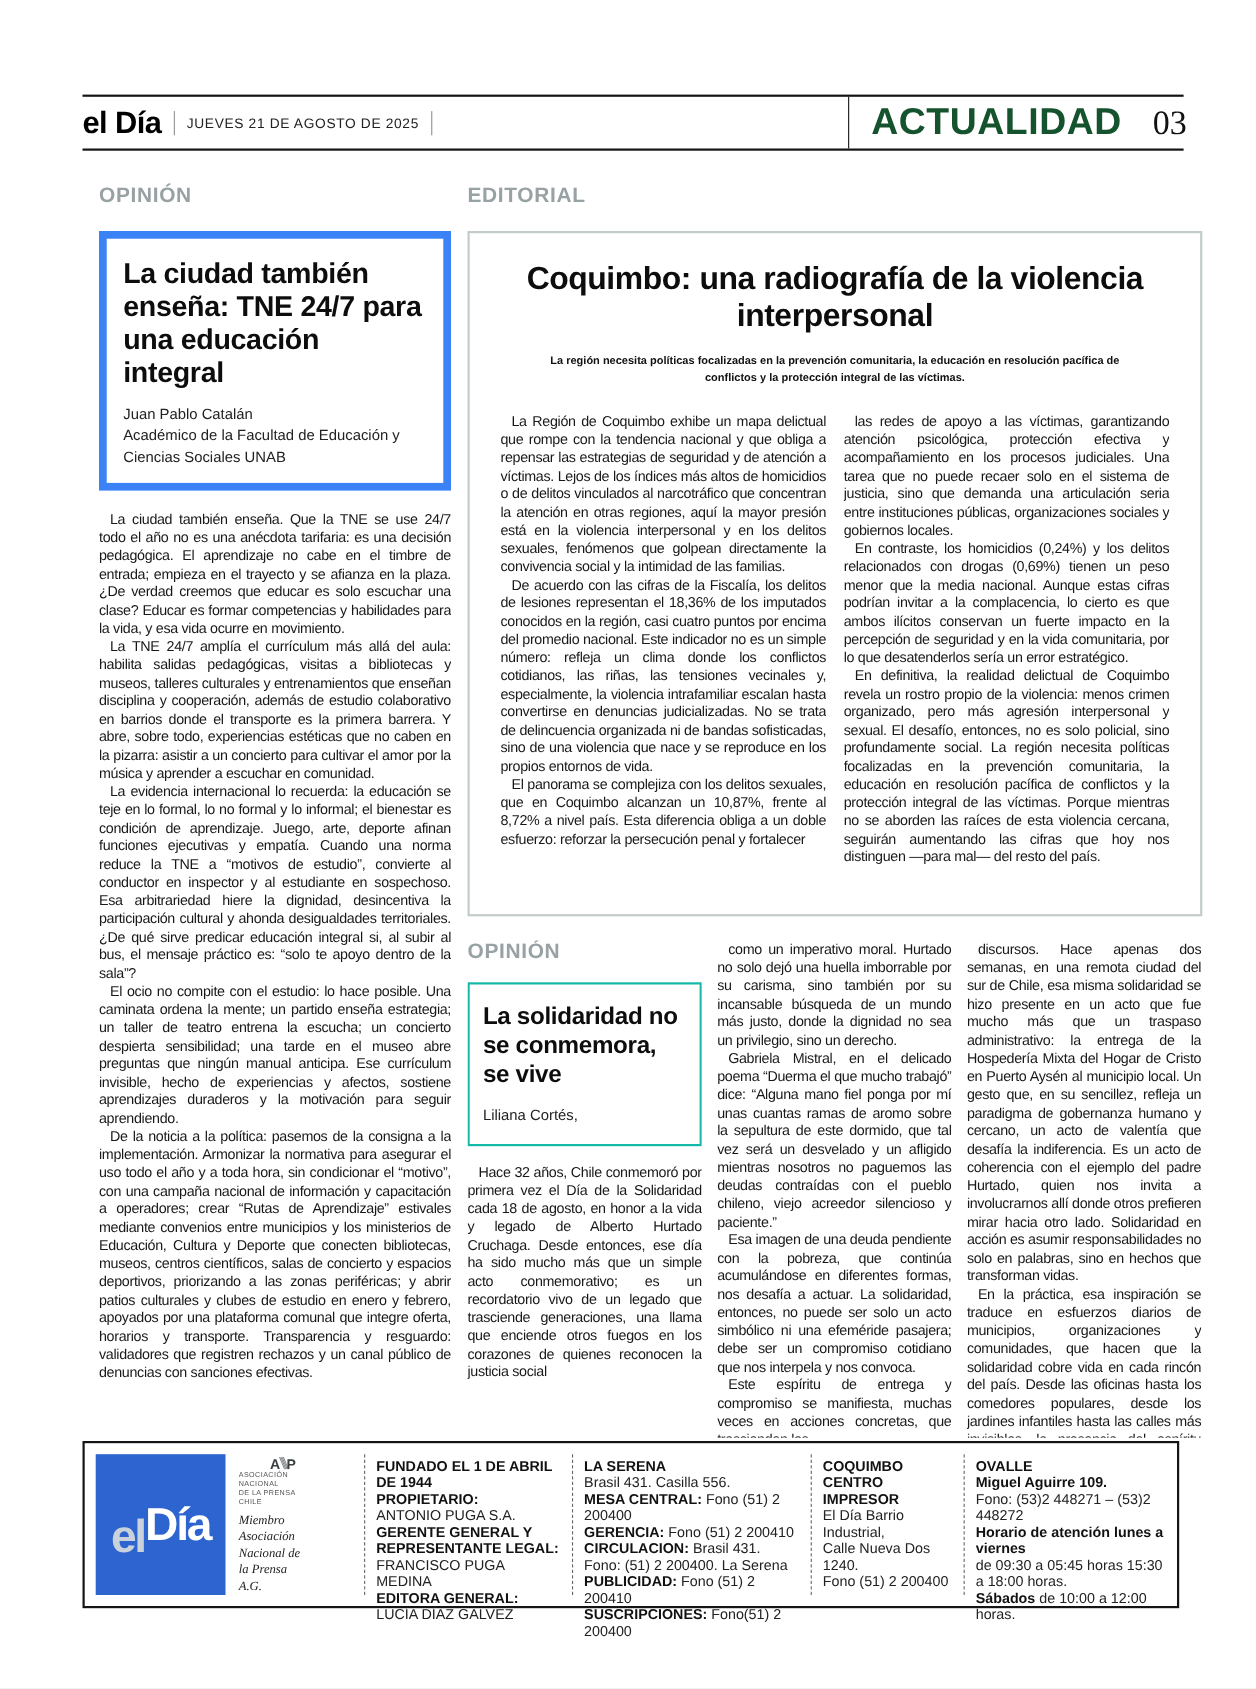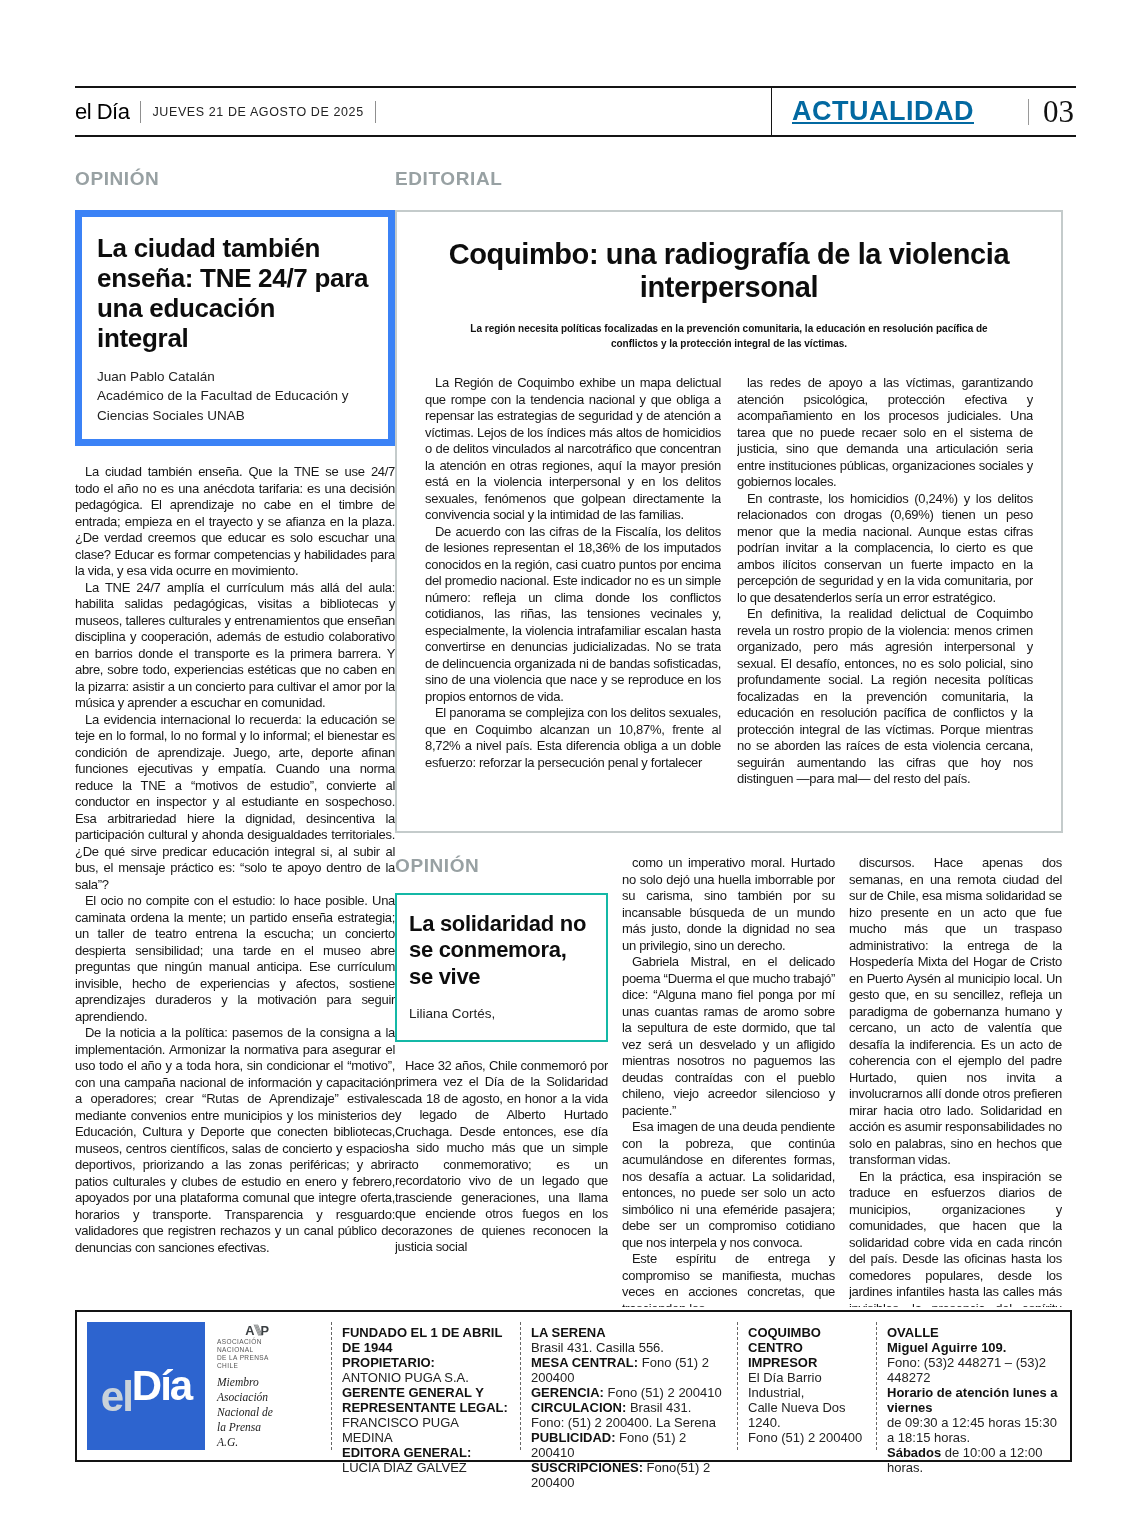--- a/index.html
+++ b/index.html
@@ -8,31 +8,31 @@
     background:#ffffff; font-family:"Liberation Sans", sans-serif; color:#1a1a1a;
     overflow:hidden;
   }
   
   .header {
     position:absolute; left:75px; right:66px; top:86px; height:47px;
     border-top:2px solid #141414; border-bottom:2px solid #141414;
     display:flex; align-items:stretch;
   }
   .header-left { flex:1; display:flex; align-items:center; gap:11px; }
-  .masthead { font-size:22px; font-weight:normal; letter-spacing:-0.5px; color:#000; }
+  .masthead { font-size:28px; font-weight:bold; letter-spacing:-0.5px; color:#000; }
   .h-sep { width:1px; height:22px; background:#8f8f8f; }
   .header-date { font-size:12.5px; letter-spacing:0.6px; color:#222; }
   .header-vline { width:1px; background:#141414; }
   .header-right { width:284px; display:flex; align-items:center; gap:14px; padding-left:20px; }
-  .section-label { font-size:27px; font-weight:bold; color:#0369a1; letter-spacing:0.5px; flex:1;text-decoration:underline; }
+  .section-label { font-size:34px; font-weight:bold; color:#14532d; letter-spacing:0.5px; flex:1; }
   .pn-sep { width:1px; height:26px; background:#9a9a9a; }
   .page-num { font-family:"Liberation Serif", serif; font-size:31px; color:#111; padding-right:2px; }
 
   
-  .main { position:absolute; left:75px; top:168px; width:1003px; display:flex; }
+  .main { position:absolute; left:90px; top:168px; width:1003px; display:flex; gap:15px; }
   .col-left { width:320px; flex:none; }
   .col-right { width:668px; flex:none; }
 
   .kicker { font-size:19px; font-weight:bold; color:#98a1a3; letter-spacing:0.6px; margin:0 0 20px 0; }
 
   .body-text { text-align:justify; font-size:13px; line-height:16.5px; letter-spacing:-0.3px; color:#181818; }
   .body-text p { margin:0; text-indent:10px; }
 
   
   .op1-box { border:7px solid #3b82f6; padding:16px 15px 14px; }
@@ -211,18 +211,18 @@
         <div class="f-line"><span>El Día Barrio Industrial,</span></div>
         <div class="f-line"><span>Calle Nueva Dos 1240.</span></div>
         <div class="f-line"><span>Fono (51) 2 200400</span></div>
       </div>
     <div class="f-dash"></div>
     <div class="f-col fc4">
         <div class="f-line"><b>OVALLE</b></div>
         <div class="f-line"><b>Miguel Aguirre 109.</b></div>
         <div class="f-line"><span>Fono: (53)2 448271 – (53)2 448272</span></div>
         <div class="f-line"><b>Horario de atención lunes a viernes</b></div>
-        <div class="f-line"><span>de 09:30 a 12:45 horas 15:30 a 18:15 horas.</span></div>
+        <div class="f-line"><span>de 09:30 a 05:45 horas 15:30 a 18:00 horas.</span></div>
         <div class="f-line"><b>Sábados</b><span> de 10:00 a 12:00 horas.</span></div>
       </div>
   </div>
 
 </div>
 
 </body></html>

